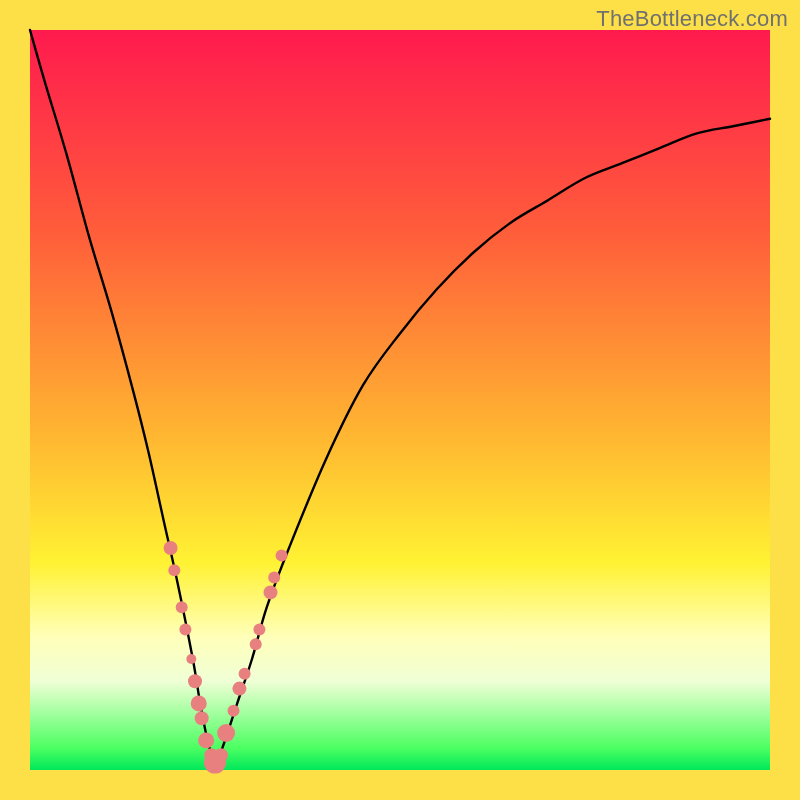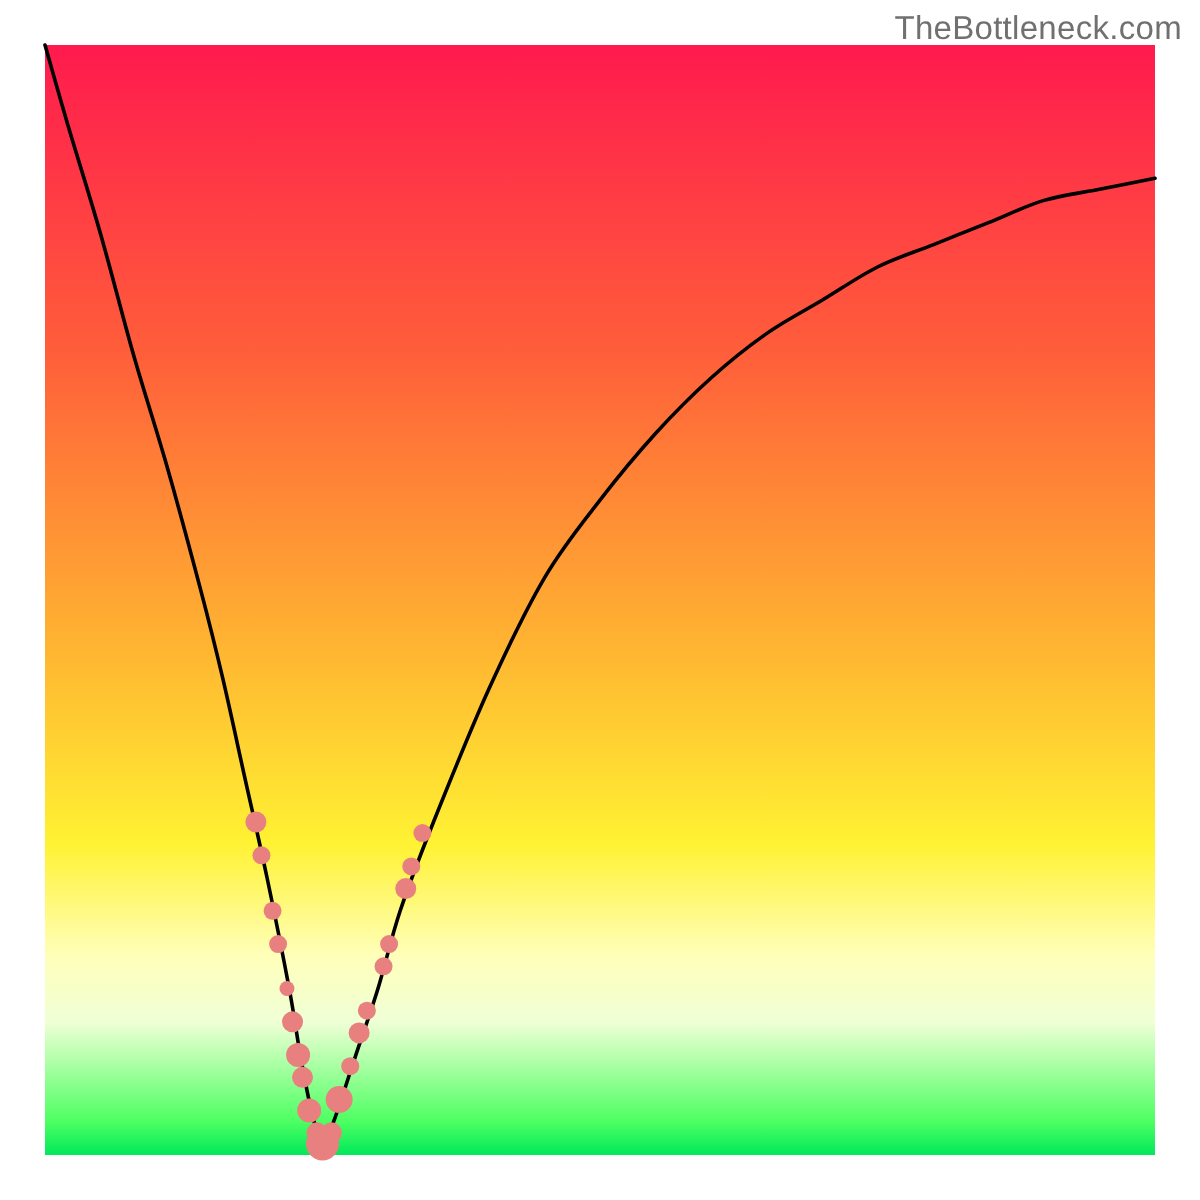--- a/index.html
+++ b/index.html
@@ -10,21 +10,21 @@
     overflow: hidden;
     background: #000;
     font-family: Arial, Helvetica, sans-serif;
   }
   .frame {
     position: absolute;
     left: 0;
     top: 0;
     width: 800px;
     height: 800px;
-    background: #ffffff;
+    background: #fde047;
   }
   .plot-area {
     position: absolute;
     left: 30px;
     top: 30px;
     width: 740px;
     height: 740px;
     background: linear-gradient(
       to bottom,
       #ff1a4e 0%,

